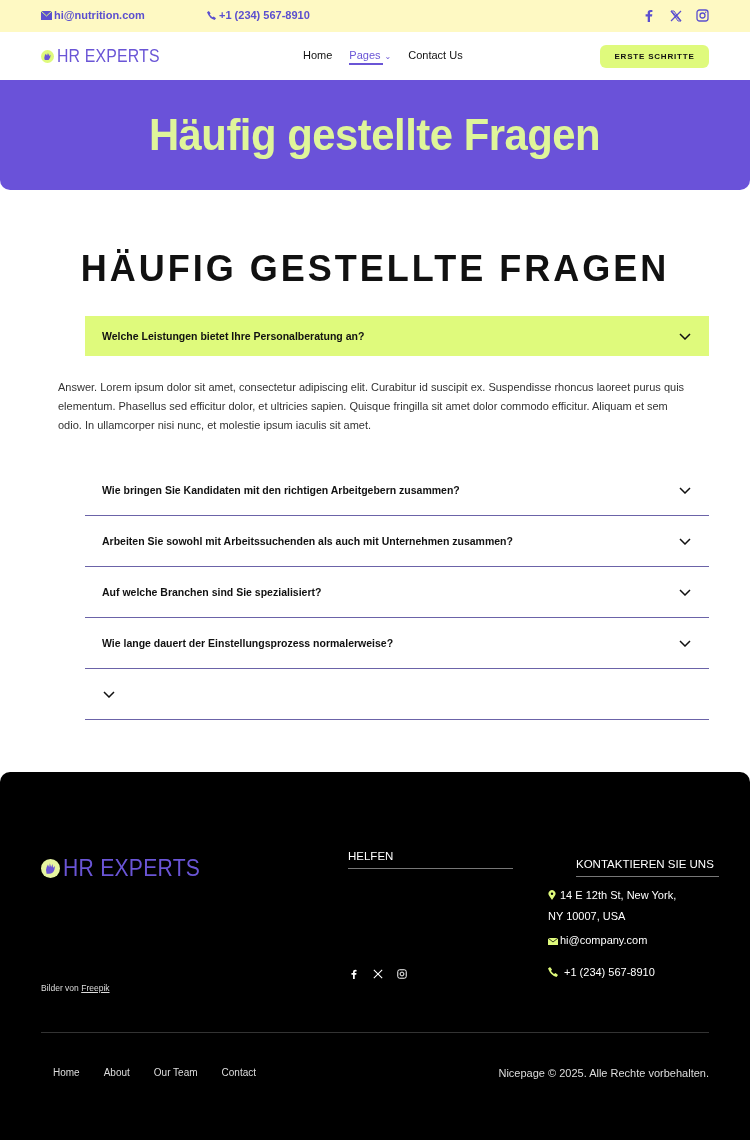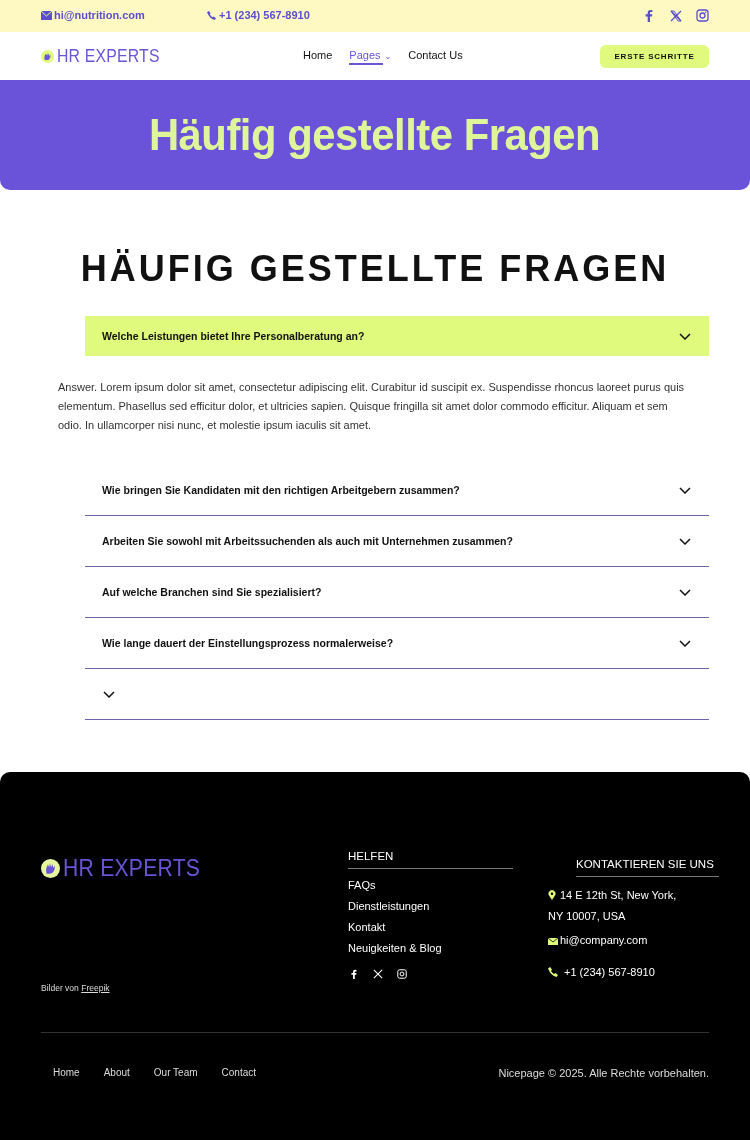--- a/index.html
+++ b/index.html
@@ -198,26 +198,20 @@
         </svg>
     </span>
     <span class="text">HR EXPERTS</span>
   </div>
   <div class="credits">
     <span>Bilder von</span>
     <a>Freepik</a>
   </div>
 
   <div class="f-col-title help-title">HELFEN</div>
-  <div class="help-links">
-    <div>FAQs</div>
-    <div>Dienstleistungen</div>
-    <div>Kontakt</div>
-    <div>Neuigkeiten &amp; Blog</div>
-  </div>
   <div class="f-socials">
     <span>
       <svg width="6" height="10" viewBox="0 0 8 13">
           <path d="M5 13 V7.5 H7 L7.3 5.2 H5 V3.8 Q5 3 6 3 H7.4 V1 Q6.5 0.9 5.6 0.9 Q2.7 0.9 2.7 3.6 V5.2 H0.6 V7.5 H2.7 V13 Z" fill="#fff"></path>
         </svg>
     </span>
     <span>
       <svg width="10" height="10" viewBox="0 0 12 12">
           <path d="M1 1 L11 11 M11 1 L1 11" stroke="#fff" stroke-width="1.3"></path>
         </svg>

